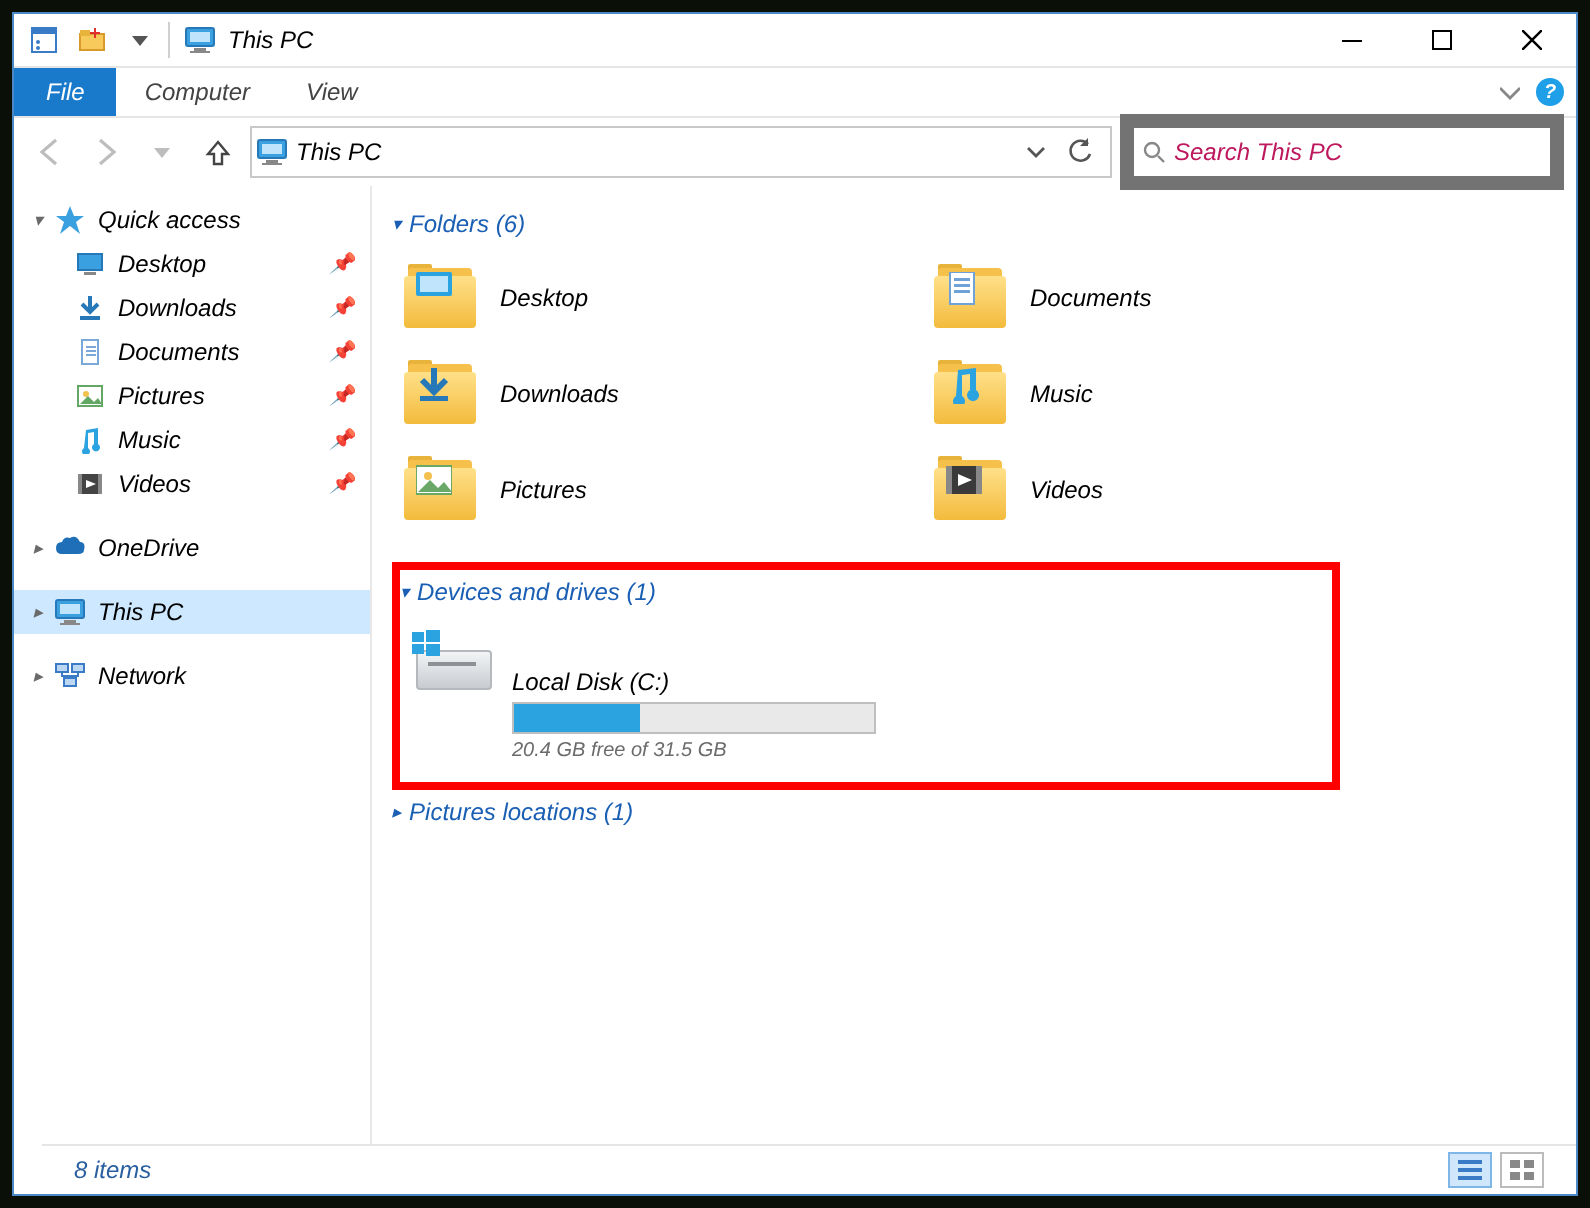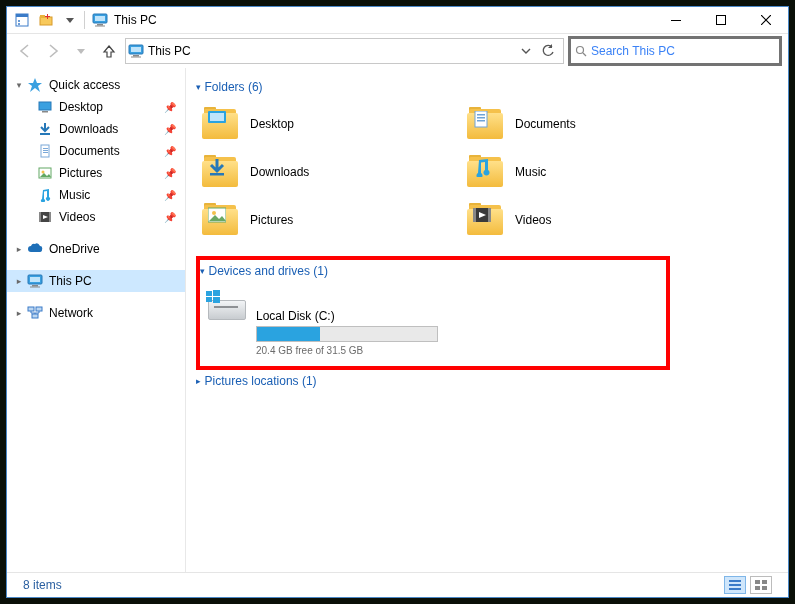--- a/index.html
+++ b/index.html
@@ -1,17 +1,17 @@
 <!DOCTYPE html>
 <html><head>
 <meta charset="utf-8">
 <style>
   html,body{margin:0;padding:0;font-family:"Segoe UI",Tahoma,sans-serif;font-size:12px;color:#000;background:#000;}
   .screen{position:relative;width:795px;height:604px;background:#0a1008;}
-  .window{position:absolute;left:6px;top:6px;width:783px;height:592px;background:#fff;border:1px solid #4a88c7;box-sizing:border-box;display:flex;flex-direction:column;}
+  .window{position:absolute;left:6px;top:6px;width:783px;height:592px;background:#fff;border:1px solid #4a88c7;box-sizing:border-box;display:flex;flex-direction:column;font-style:italic;}
   
   .titlebar{height:26px;display:flex;align-items:center;border-bottom:1px solid #e5e5e5;}
   .qat{display:flex;align-items:center;height:100%;padding-left:4px;gap:2px;}
   .qat .tb{width:22px;height:22px;display:flex;align-items:center;justify-content:center;}
   .sep-v{width:1px;height:18px;background:#d0d0d0;margin:0 3px;}
   .title-icon{width:16px;height:16px;margin:0 4px;}
   .title-text{font-size:12px;padding-left:2px;}
   .win-controls{margin-left:auto;display:flex;}
   .win-btn{width:45px;height:26px;display:flex;align-items:center;justify-content:center;}
   
@@ -22,21 +22,21 @@
   .help-circle{width:14px;height:14px;border-radius:50%;background:#1e9fe8;color:#fff;font-size:10px;font-weight:bold;display:flex;align-items:center;justify-content:center;}
   
   .navbar{height:34px;display:flex;align-items:center;padding:0 6px;gap:4px;}
   .nav-btn{width:24px;height:24px;display:flex;align-items:center;justify-content:center;color:#555;}
   .nav-btn.disabled{color:#bdbdbd;}
   .addr{flex:1;height:24px;border:1px solid #c8c8c8;display:flex;align-items:center;padding:0 2px;gap:4px;}
   .addr .pc-icon{width:16px;height:16px;}
   .addr-text{flex:1;font-size:12px;}
   .addr-drop{width:16px;text-align:center;color:#555;}
   .refresh{width:20px;text-align:center;color:#555;}
-  .search{width:200px;height:24px;border:3px solid #737373;display:flex;align-items:center;padding:0 4px;color:#3b82f6;}
+  .search{width:200px;height:24px;border:7px solid #737373;display:flex;align-items:center;padding:0 4px;color:#be185d;}
   .search-icon{margin-right:4px;}
   
   .body{flex:1;display:flex;min-height:0;}
   .nav-pane{width:178px;border-right:1px solid #e8e8e8;padding-top:6px;overflow:hidden;}
   .tree-item{display:flex;align-items:center;height:22px;padding-left:6px;gap:2px;}
   .tree-item.child{padding-left:30px;}
   .tree-item .exp{width:12px;display:inline-flex;justify-content:center;color:#6a6a6a;font-size:9px;}
   .tree-item .ic{width:16px;height:16px;display:inline-flex;align-items:center;justify-content:center;margin-right:4px;}
   .tree-item.selected{background:#cde8ff;}
   .tree-item .pin{margin-left:auto;margin-right:8px;color:#7a7a7a;font-size:10px;}
@@ -59,21 +59,21 @@
   .drive-icon .slot{position:absolute;left:8px;top:18px;width:24px;height:2px;background:#8d9094;}
   .drive-icon .win{position:absolute;left:0px;top:2px;width:14px;height:14px;}
   .drive-info{flex:1;}
   .drive-name{font-size:12px;margin-top:21px;}
   .drive-bar{width:180px;height:14px;border:1px solid #bfbfbf;background:#e9e9e9;margin:3px 0;position:relative;}
   .drive-bar .fill{position:absolute;left:0;top:0;bottom:0;background:#2aa3e0;}
   .drive-free{font-size:10px;color:#6b6b6b;}
   .watermark{position:absolute;left:330px;top:300px;font-size:24px;color:rgba(120,120,120,.28);font-family:Arial,sans-serif;pointer-events:none;}
   .watermark .n{font-weight:bold;font-size:40px;color:rgba(120,120,120,.22);vertical-align:middle;margin-right:6px;}
   
-  .statusbar{height:24px;border-top:1px solid #e5e5e5;display:flex;align-items:center;padding:0 16px;color:#2a5fa0;}
+  .statusbar{height:24px;border-top:1px solid #e5e5e5;display:flex;align-items:center;padding:0 16px;color:#2a5fa0;margin-left:14px;}
   .status-right{margin-left:auto;display:flex;gap:4px;}
   .view-btn{width:20px;height:16px;border:1px solid #bcbcbc;display:flex;align-items:center;justify-content:center;font-size:9px;color:#555;}
   .view-btn.active{background:#cfe6fb;border-color:#7fb6e8;}
   
   svg{display:block;}
 </style>
 </head>
 <body>
 
 <div class="screen">
@@ -125,20 +125,39 @@
             </svg>
           </div>
       <div class="win-btn">
             <svg width="10" height="10">
               <path d="M0 0 L10 10 M10 0 L0 10" stroke="#000" stroke-width="1.2"></path>
             </svg>
           </div>
     </div>
   </div>
 
+  <div class="ribbon">
+    <div class="file-tab">
+          <span>File</span>
+        </div>
+    <div class="tab">
+          <span>Computer</span>
+        </div>
+    <div class="tab">
+          <span>View</span>
+        </div>
+    <div class="ribbon-right">
+      <span>
+            <svg width="10" height="10">
+              <path d="M0 3 L5 8 L10 3" fill="none" stroke="#888" stroke-width="1.4"></path>
+            </svg>
+          </span>
+      <span class="help-circle">?</span>
+    </div>
+  </div>
 
   <div class="navbar">
     <div class="nav-btn disabled">
           <svg width="16" height="16">
             <path d="M11 2 L4 8 L11 14" fill="none" stroke="currentColor" stroke-width="1.6"></path>
           </svg>
         </div>
     <div class="nav-btn disabled">
           <svg width="16" height="16">
             <path d="M5 2 L12 8 L5 14" fill="none" stroke="currentColor" stroke-width="1.6"></path>

